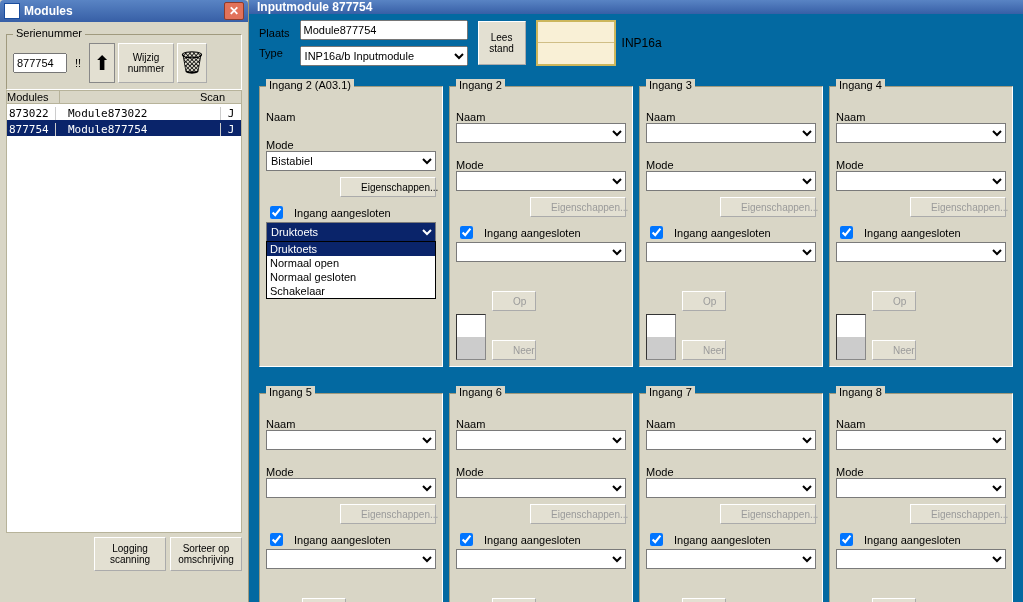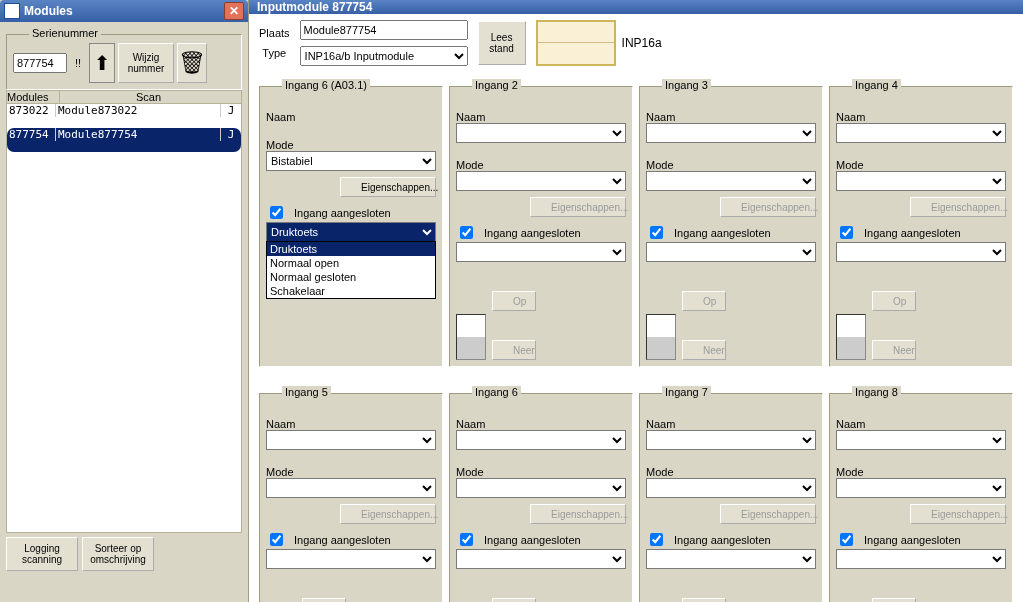--- a/index.html
+++ b/index.html
@@ -60,21 +60,21 @@
     border: 1px solid #fff;
     border-top: 1px solid #a09a7e;
     border-left: 1px solid #a09a7e;
     padding: 8px 6px 6px 6px;
     margin-top: 12px;
     position: relative;
     background: #d9d6c6;
   }
   .groupbox > .legend {
     position: absolute;
-    top: -8px; left: 22px;
+    top: -8px; left: 6px;
     background: #d9d6c6;
     padding: 0 3px;
     font-size: 11px;
     color: #000;
   }
 
   .serienummer-row { display: flex; align-items: center; gap: 3px; }
   .serienummer-row input[type="text"] {
     width: 54px; height: 20px; font-size: 11px;
   }
@@ -102,50 +102,50 @@
   .trash {
     width: 30px; height: 40px;
     display:flex; align-items:center; justify-content:center;
     font-size: 22px;
     border: 1px outset #fff;
     background:#e3e0d2;
   }
 
   .cols-head { display:flex; font-size:11px;}
   .cols-head .col-m { flex: 0 0 54px; border:1px solid #b7b39a; border-bottom:0;}
-  .cols-head .col-rest { flex:1; border:1px solid #b7b39a; border-left:0; border-bottom:0; text-align:center; padding-right:4px;}
+  .cols-head .col-rest { flex:1; border:1px solid #b7b39a; border-left:0; border-bottom:0; text-align:right; padding-right:16px;}
 
   .module-list {
     border:1px solid #b7b39a;
     background:#fff;
     height: 430px;
     font-family: monospace;
     font-size: 11px;
     overflow:auto;
   }
-  .module-row { display:flex; height:24px; align-items:flex-start;border-radius:7px;}
+  .module-row { display:flex; height:16px; align-items:flex-end;}
   .module-row.sel { background:#0a246a; color:#fff;}
   .module-row span:nth-child(1){flex:0 0 48px; padding-left:2px;}
-  .module-row span:nth-child(2){flex:1; padding-left:2px; border-left:1px solid #ccc; border-right:1px solid #ccc;}
+  .module-row span:nth-child(2){flex:1; padding-left:12px; border-left:1px solid #ccc; border-right:1px solid #ccc;}
   .module-row span:nth-child(3){flex:0 0 20px; text-align:center;}
 
-  .bottom-btns { display:flex; gap:4px; justify-content:flex-start; margin-top:4px;}
+  .bottom-btns { display:flex; gap:4px; justify-content:flex-end; margin-top:4px;}
   .bottom-btns .win-btn { width:72px; height:34px;}
 
   
-  .detail { flex:1; background:#ffffff; display:flex; flex-direction:column;}
+  .detail { flex:1; background:#0369a1; display:flex; flex-direction:column;}
   .detail-title {
     background: linear-gradient(#5984c4, #375fa6);
     color:#fff; font-weight:bold; font-size:12px;
     height:22px; display:flex; align-items:center; padding:0 8px;
   }
   .detail-body { padding: 6px 10px; }
 
   .header-row { display:flex; align-items:center; gap:10px;}
-  .hdr-labels { display:flex; flex-direction:column; gap:8px;align-items:center;}
+  .hdr-labels { display:flex; flex-direction:column; gap:8px;}
   .hdr-fields { display:flex; flex-direction:column; gap:6px;}
   .hdr-fields input, .hdr-fields select { width:168px; height:20px; font-size:11px;}
   .lees-btn { background:#e3e0d2; border:1px outset #fff; width:48px; height:44px; font-size:10px; text-align:center;}
   .thumb { width:80px; height:46px; background:#f9f0d6; border:2px solid #ccb65c; }
   .thumb div{height:50%; border-bottom:1px solid #d0be86;}
   .thumb-label{font-size:12px;}
 
   
   .ingang-grid { display:grid; grid-template-columns: repeat(4, 184px); gap:6px; margin-top:8px;}
   .ingang-box .legend { font-size:11px; }
@@ -237,21 +237,21 @@
           <div class="thumb">
               <div></div>
             </div>
           <span class="thumb-label">INP16a</span>
         </div>
       </div>
 
       <div class="ingang-grid" id="ingang-top">
 
         <div class="groupbox ingang-box">
-          <div class="legend">Ingang 6 (A03.1)</div>
+          <div class="legend">Ingang 2 (A03.1)</div>
           <label>Naam</label>
           <label>Mode</label>
           <select>
             <option>Bistabiel</option>
           </select>
           <button class="props-btn">Eigenschappen...</button>
           <div class="chk-row">
             <input type="checkbox" checked="" style="">
             <span>Ingang aangesloten</span>
           </div>

